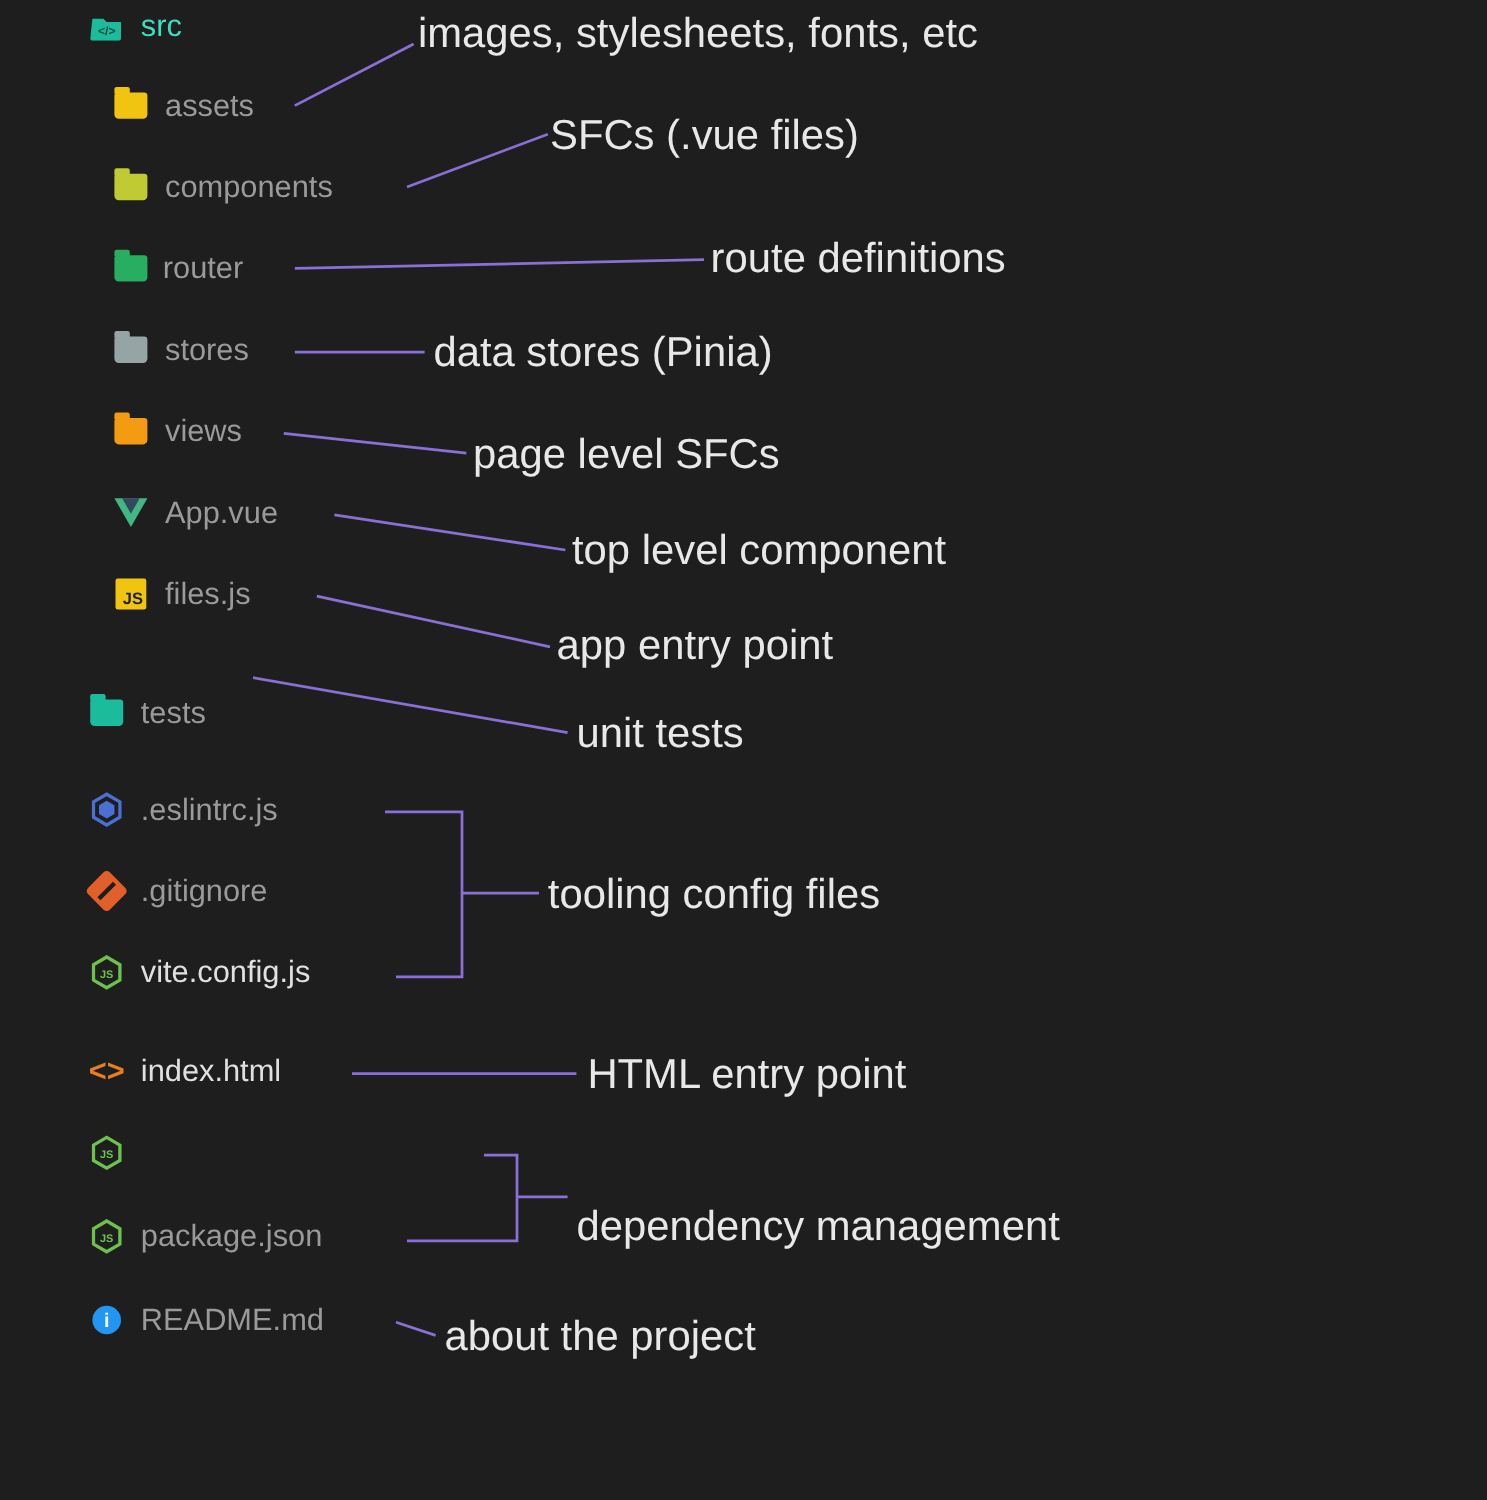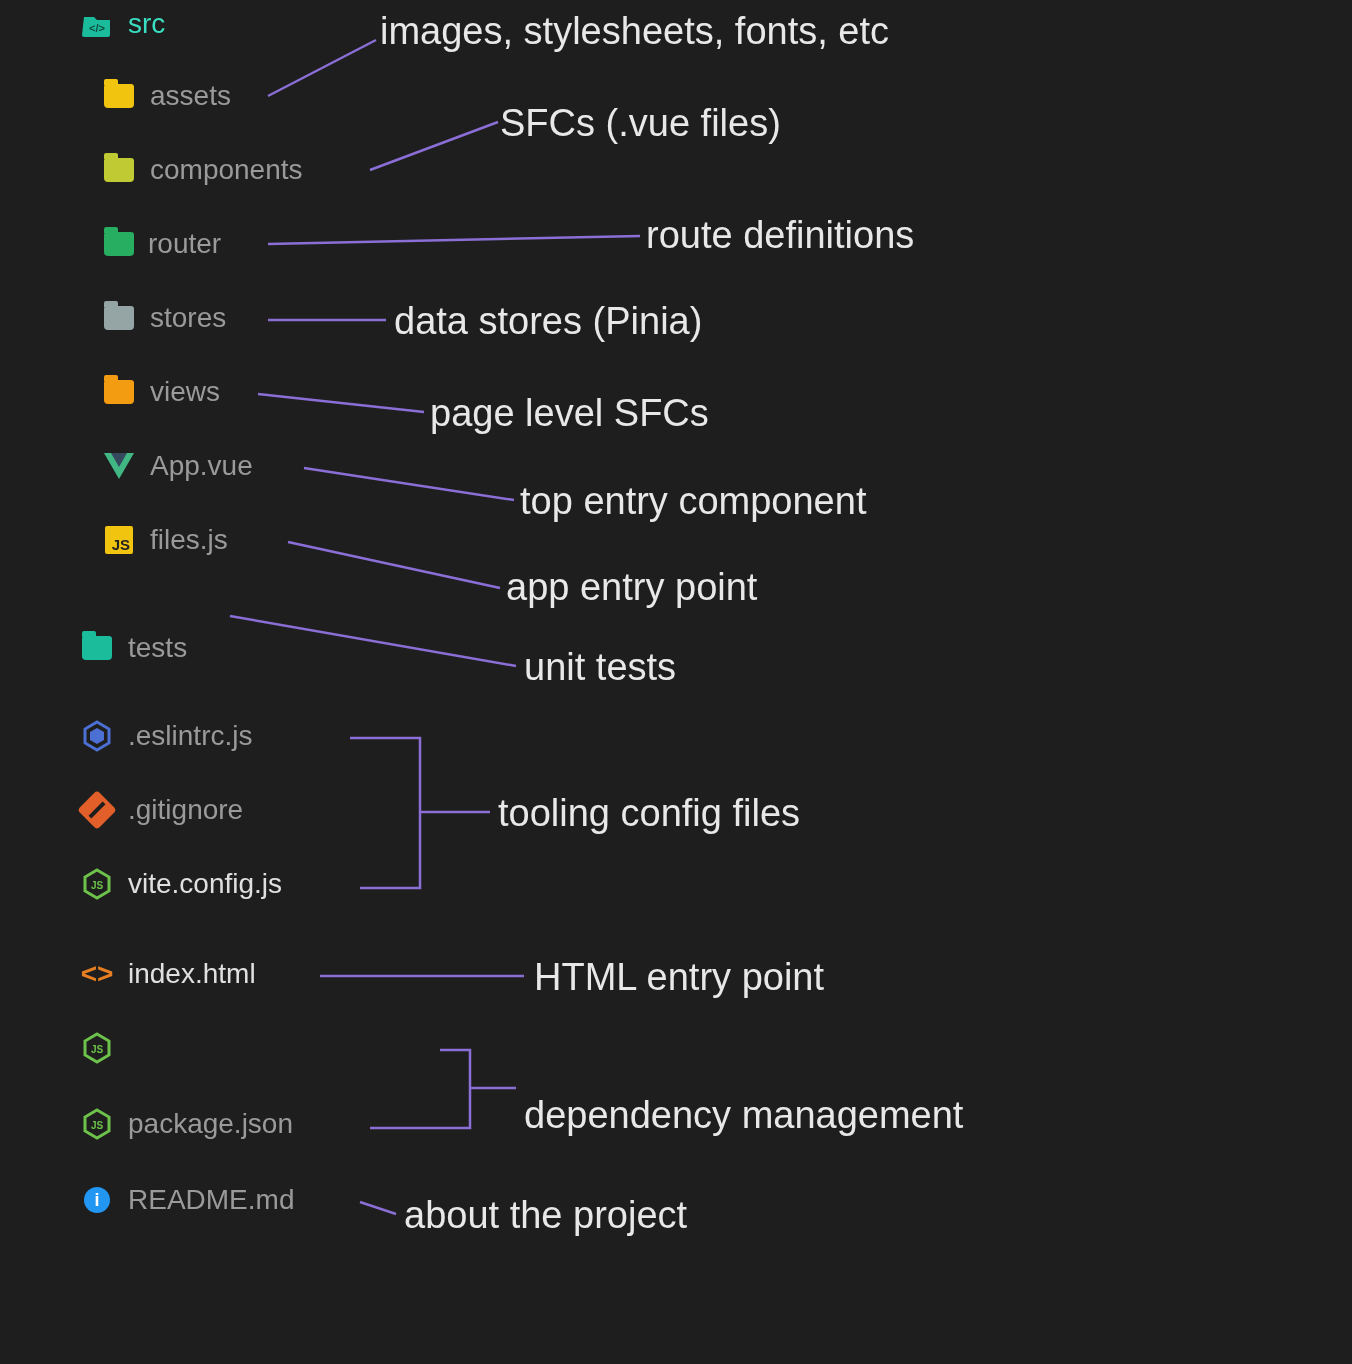--- a/index.html
+++ b/index.html
@@ -198,21 +198,21 @@
     <span class="label">views</span>
   </div>
   <div class="desc" style="left:430px; top:392px;">page level SFCs</div>
 
   <div class="row" style="left:102px; top:446px;">
     <span class="icon">
         <div class="vue-icon"></div>
       </span>
     <span class="label">App.vue</span>
   </div>
-  <div class="desc" style="left:520px; top:480px;">top entry component</div>
+  <div class="desc" style="left:520px; top:480px;">top level component</div>
 
   <div class="row" style="left:102px; top:520px;">
     <span class="icon">
         <div class="js-icon">JS</div>
       </span>
     <span class="label">files.js</span>
   </div>
   <div class="desc" style="left:506px; top:566px;">app entry point</div>
 
   <div class="row" style="left:80px; top:628px;">

